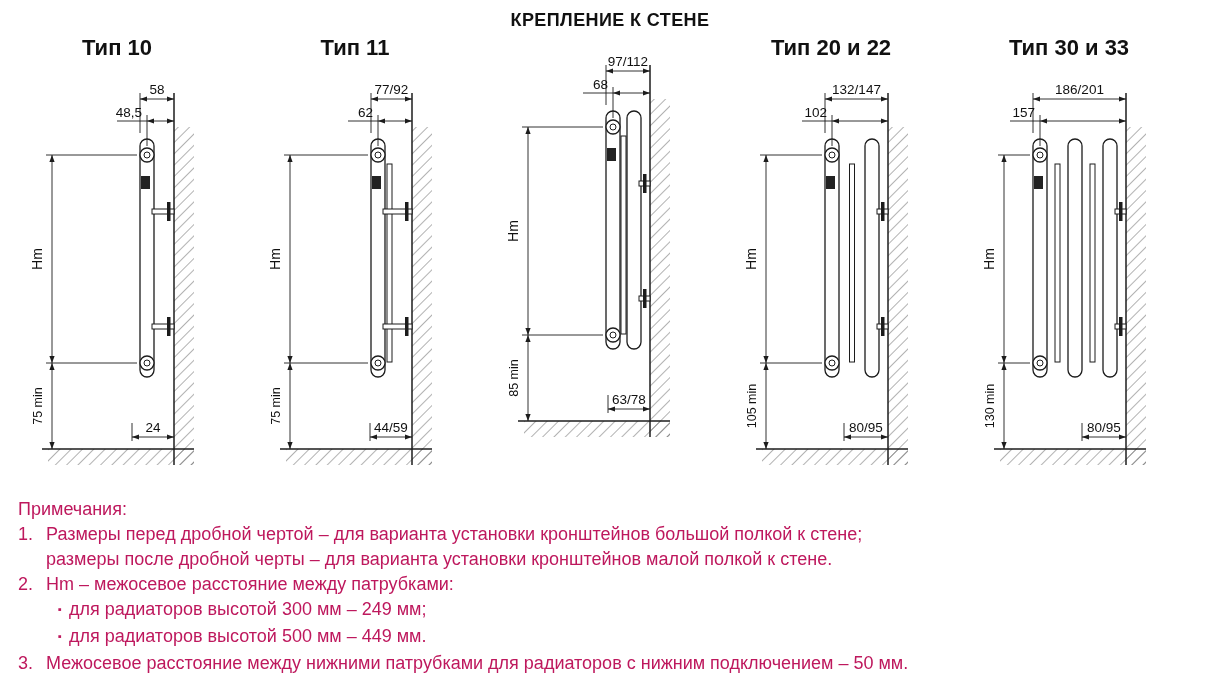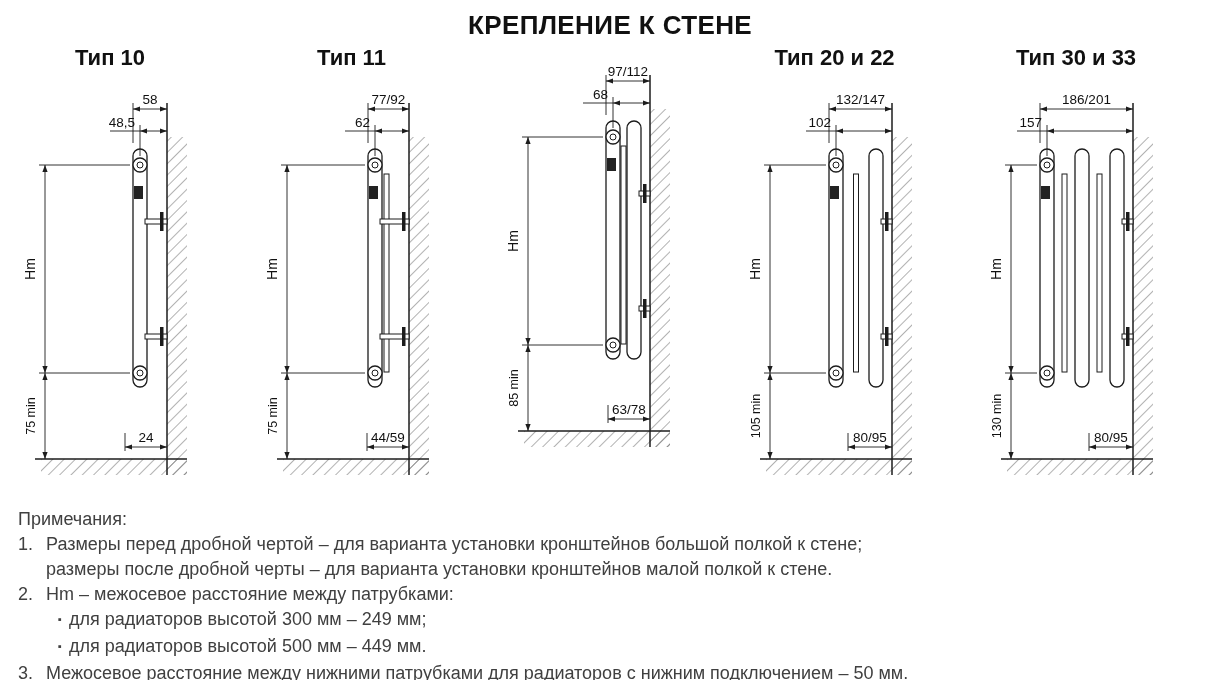--- a/index.html
+++ b/index.html
@@ -1,32 +1,32 @@
 <!DOCTYPE html>
 <html><head>
 <meta charset="utf-8">
 <style>
   html,body{margin:0;padding:0;}
   body{
     width:1220px;height:680px;background:#ffffff;overflow:hidden;
     font-family:"Liberation Sans",sans-serif;color:#1a1a1a;
   }
   .page-title{
-    font-size:26px;font-weight:700;text-align:center;
+    font-size:18px;font-weight:700;text-align:center;
     margin:10px 0 2px 0;letter-spacing:.4px;color:#111;
   }
-  .diagrams{display:flex;justify-content:space-between;padding:0 8px;}
+  .diagrams{display:flex;justify-content:space-between;padding:0 15px;}
   .diagram{width:238px;}
   .diagram-title{
     font-size:22px;font-weight:600;text-align:center;
     padding-right:34px;margin:2px 0 0 0;color:#111;
   }
   .diagram-canvas{width:224px;height:392px;margin:18px auto;}
   .diagram-canvas svg text{font-family:"Liberation Sans",sans-serif;}
-  .notes{padding:8px 0 0 18px;font-size:18px;line-height:25px;color:#404040;}
+  .notes{padding:8px 0 0 18px;font-size:18px;line-height:25px;color:#be185d;}
   .notes-heading{margin-bottom:0;}
   .note-item{display:flex;align-items:flex-start;}
   .note-num{width:28px;flex:none;}
   .note-body{flex:1;}
   .bullet-line{padding-left:12px;}
   .sq{font-size:11px;margin-right:7px;position:relative;top:-2px;}
 </style>
 </head>
 <body>
 

